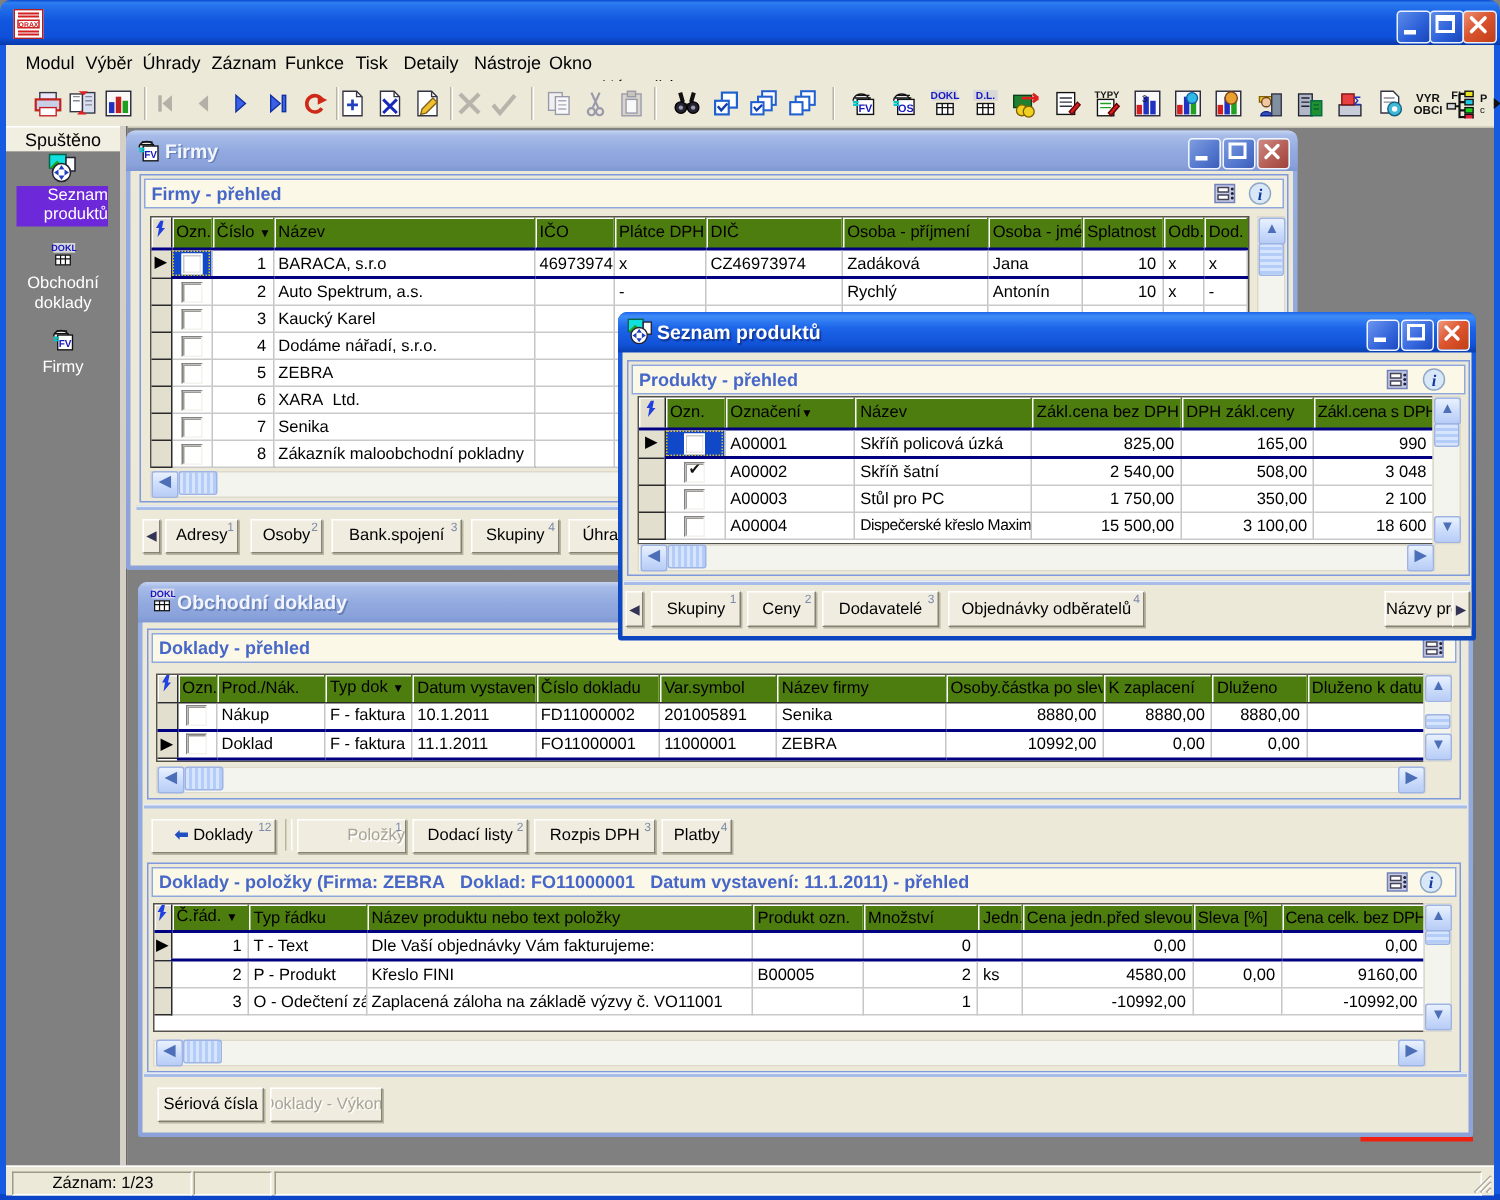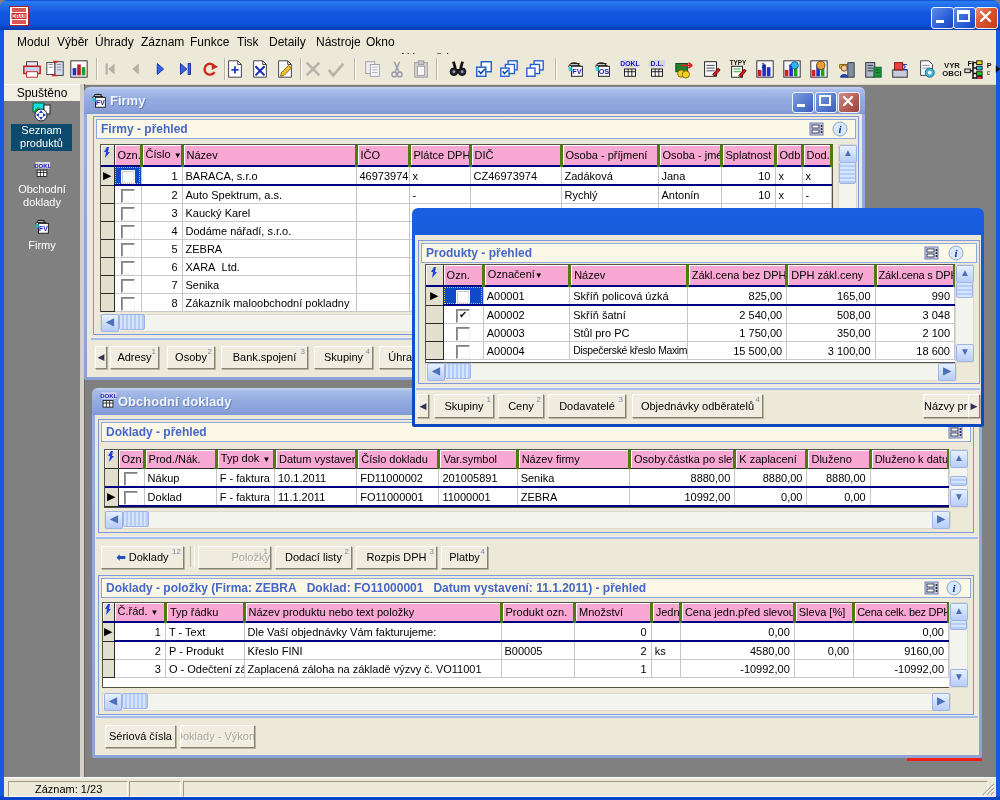--- a/index.html
+++ b/index.html
@@ -26,21 +26,21 @@
 .tsep{position:absolute;top:4px;width:1px;height:22px;background:#B8B5A4;border-right:1px solid #fff;}
 
 #sidehdr{position:absolute;left:4px;top:84px;width:76px;height:16px;background:#F1EEE2;border-top:1px solid #fff;border-bottom:1px solid #ACA899;color:#000;font-size:12px;text-align:center;line-height:16px;}
 #sidebar{position:absolute;left:4px;top:101px;width:76px;height:676px;background:#808080;}
 #sidediv{position:absolute;left:80px;top:84px;width:4px;height:693px;background:#D4D0C8;border-right:1px solid #6A6A6A;}
 
 #mdi{position:absolute;left:84px;top:84px;width:912px;height:693px;background:#808080;overflow:hidden;}
 .grid{position:absolute;border:1px solid #55524A;background:#fff;}
 .grid table{border-collapse:collapse;table-layout:fixed;font-size:11px;color:#000;width:100%;}
 .grid td,.grid th{padding:0 2px 0 3px;overflow:hidden;white-space:nowrap;height:17px;line-height:16px;font-weight:normal;text-align:left;font-size:11px;}
-.grid th{background:#f9a8d4;border-right:3px solid #4d7c0f;border-bottom:1.5px solid #2A2A2A;box-shadow:inset 1px 1px 0 #fff;}
+.grid th{background:#4d7c0f;border-right:1px solid #4d7c0f;border-bottom:1.5px solid #2A2A2A;box-shadow:inset 1px 1px 0 #fff;}
 .grid td{border-right:1px solid #C6C6C6;border-bottom:1px solid #C9C9C9;background:#fff;}
 .grid td.rec,.grid th.rec{background:#E3DFCE;border-right:1.5px solid #2A2A2A;border-bottom:1px solid #2A2A2A;padding:0;text-align:center;line-height:15px;}
 .grid th.rec{border-bottom:1.5px solid #2A2A2A;}
 tr.cur td{border-top:2px solid #000080;border-bottom:2px solid #000080;}
 .hsort{font-size:8px;}
 
 #statusbar{position:absolute;left:4px;top:777px;width:992px;height:19px;background:#ECE9D8;border-top:1px solid #fff;}
 .spanel{position:absolute;top:3px;height:14px;border:1px solid;border-color:#9D9A87 #fff #fff #9D9A87;font-size:11px;color:#000;}
 
 .cw{position:absolute;border-radius:6px 6px 2px 2px;}
@@ -492,20 +492,39 @@
   <div class="track" style="left:10px;top:305px;width:847px;height:16px;"></div>
   <div class="sbtn" style="left:12px;top:305px;">◀</div>
   <div class="thumb" style="left:30px;top:305px;width:24px;height:14px;"></div>
   <div class="sbtn" style="left:840px;top:305px;">▶</div>
   <div class="sep2" style="left:4px;top:327px;width:882px;height:2px;"></div>
   <div class="xbtn" style="left:13px;top:337px;width:69px;height:21px;line-height:21px;">Sériová čísla</div>
   <div class="xbtn dis" style="left:88px;top:337px;width:73px;height:21px;line-height:21px;"><span style="position:relative;left:-6px;">Doklady - Výkony</span></div>
  </div>
 
  <div class="cw act" id="wsez" style="left:328px;top:124px;width:572px;height:219px;z-index:3;">
+  <div class="tb">
+   <span style="position:absolute;left:6px;top:4px;"><svg width="18" height="18" viewBox="0 0 20 20">
+              <rect x="1" y="1" width="11" height="9" fill="#10E0E0" stroke="#064"></rect>
+              <path d="M1 10 L6 5 L12 10z" fill="#20A020"></path>
+              <rect x="12" y="3" width="6" height="9" fill="#fff" stroke="#223"></rect>
+              <circle cx="9" cy="13" r="6" fill="#fff" stroke="#223"></circle>
+              <path d="M9 8 l2 3 h-4z M9 18 l-2 -3 h4z M4 13 l3 -2 v4z M14 13 l-3 2 v-4z" fill="#2040C0"></path>
+            </svg></span>
+   <span class="tt">Seznam produktů</span>
+   <div class="wbtn" style="left:499px;"><svg width="18" height="17">
+              <rect x="4" y="11" width="8" height="3" fill="#fff"></rect>
+            </svg></div>
+   <div class="wbtn" style="left:522px;"><svg width="18" height="17">
+              <rect x="4" y="3" width="10" height="9" fill="none" stroke="#fff" stroke-width="2"></rect>
+            </svg></div>
+   <div class="wbtn cl" style="left:546px;"><svg width="18" height="17">
+              <path d="M5 4 L13 12 M13 4 L5 12" stroke="#fff" stroke-width="2.2" stroke-linecap="round"></path>
+            </svg></div>
+  </div>
   <div class="body"></div>
   <div class="panel" style="left:6px;top:32px;width:560px;height:142px;">
    <div class="bar">
             <span class="bt">Produkty - přehled</span>
     <span style="position:absolute;right:36px;top:1px;"><svg width="16" height="16" viewBox="0 0 16 16">
                 <rect x="1" y="2" width="13" height="12" fill="#C8CCE8" stroke="#7080B8"></rect>
                 <rect x="3" y="4" width="7" height="3" fill="#fff" stroke="#445"></rect>
                 <rect x="3" y="9" width="7" height="3" fill="#fff" stroke="#445"></rect>
                 <circle cx="12.5" cy="5" r="1" fill="#223"></circle>
                 <circle cx="12.5" cy="8" r="1" fill="#223"></circle>
@@ -844,21 +863,21 @@
  </div>
  <div id="sidehdr">Spuštěno</div>
  <div id="sidebar">
   <div style="position:absolute;left:28px;top:1px;width:20px;height:20px;"><svg width="20" height="20" viewBox="0 0 20 20">
           <rect x="1" y="1" width="11" height="9" fill="#10E0E0" stroke="#064"></rect>
           <path d="M1 10 L6 5 L12 10z" fill="#20A020"></path>
           <rect x="12" y="3" width="6" height="9" fill="#fff" stroke="#223"></rect>
           <circle cx="9" cy="13" r="6" fill="#fff" stroke="#223"></circle>
           <path d="M9 8 l2 3 h-4z M9 18 l-2 -3 h4z M4 13 l3 -2 v4z M14 13 l-3 2 v-4z" fill="#2040C0"></path>
         </svg></div>
-  <div style="position:absolute;left:7px;top:23px;width:61px;height:27px;background:#0c4a6e;color:#fff;font-size:11px;text-align:center;line-height:13px;">Seznam<br>produktů</div>
+  <div style="position:absolute;left:7px;top:23px;width:61px;height:27px;background:#6d28d9;color:#fff;font-size:11px;text-align:right;line-height:13px;">Seznam<br>produktů</div>
   <div style="position:absolute;left:29px;top:61px;width:18px;height:17px;"><svg width="18" height="17" viewBox="0 0 22 21">
           <rect x="3" y="0" width="18" height="8" fill="#D8D8D8"></rect>
           <text x="12" y="7" font-size="7.5" font-weight="bold" fill="#1818C0" text-anchor="middle">DOKL</text>
           <rect x="5" y="10" width="12" height="8" fill="#fff" stroke="#111"></rect>
           <path d="M5 13 h12 M9 10 v8 M13 10 v8" stroke="#111"></path>
         </svg></div>
   <div style="position:absolute;left:0px;top:82px;width:76px;color:#fff;font-size:11px;text-align:center;line-height:13px;">Obchodní<br>doklady</div>
   <div style="position:absolute;left:30px;top:117px;width:17px;height:17px;"><svg width="17" height="17" viewBox="0 0 19 19">
           <path d="M2 7 a5.5 4.5 0 0 1 11 0" fill="#E8E8E8" stroke="#111"></path>
           <path d="M3 5 h10 M4 3 h8" stroke="#111"></path>

